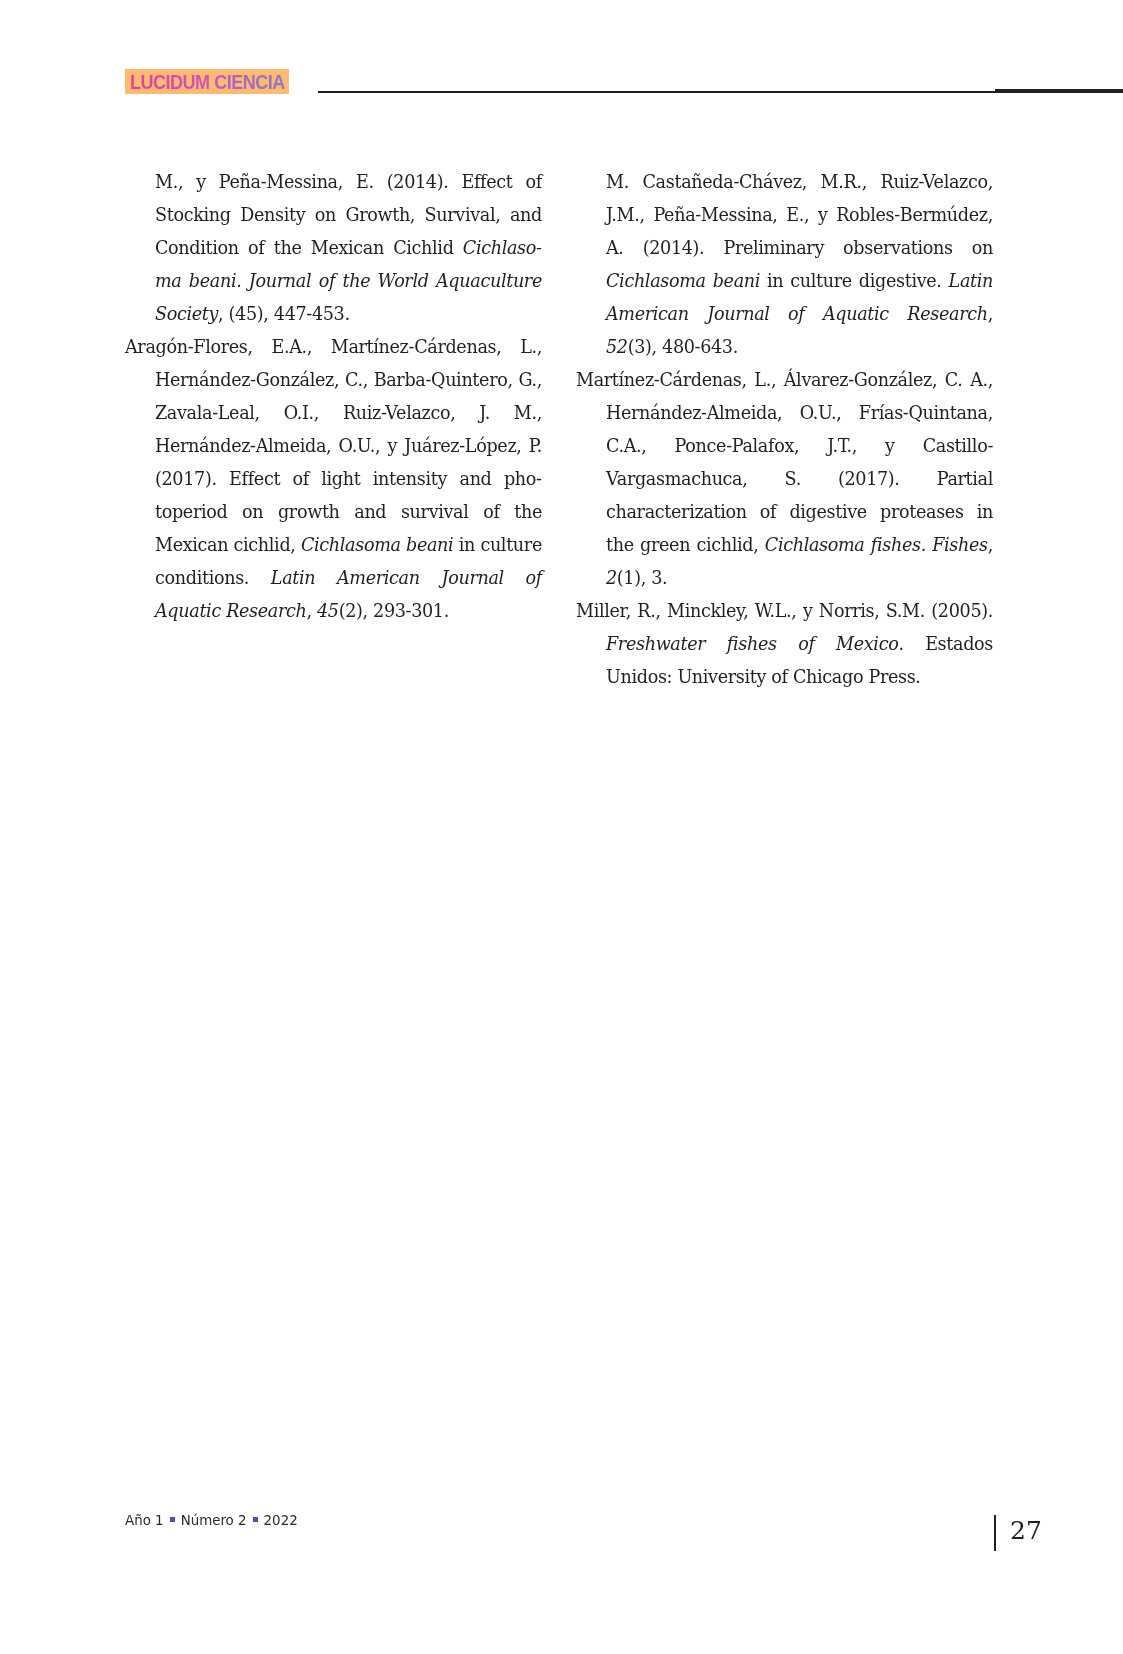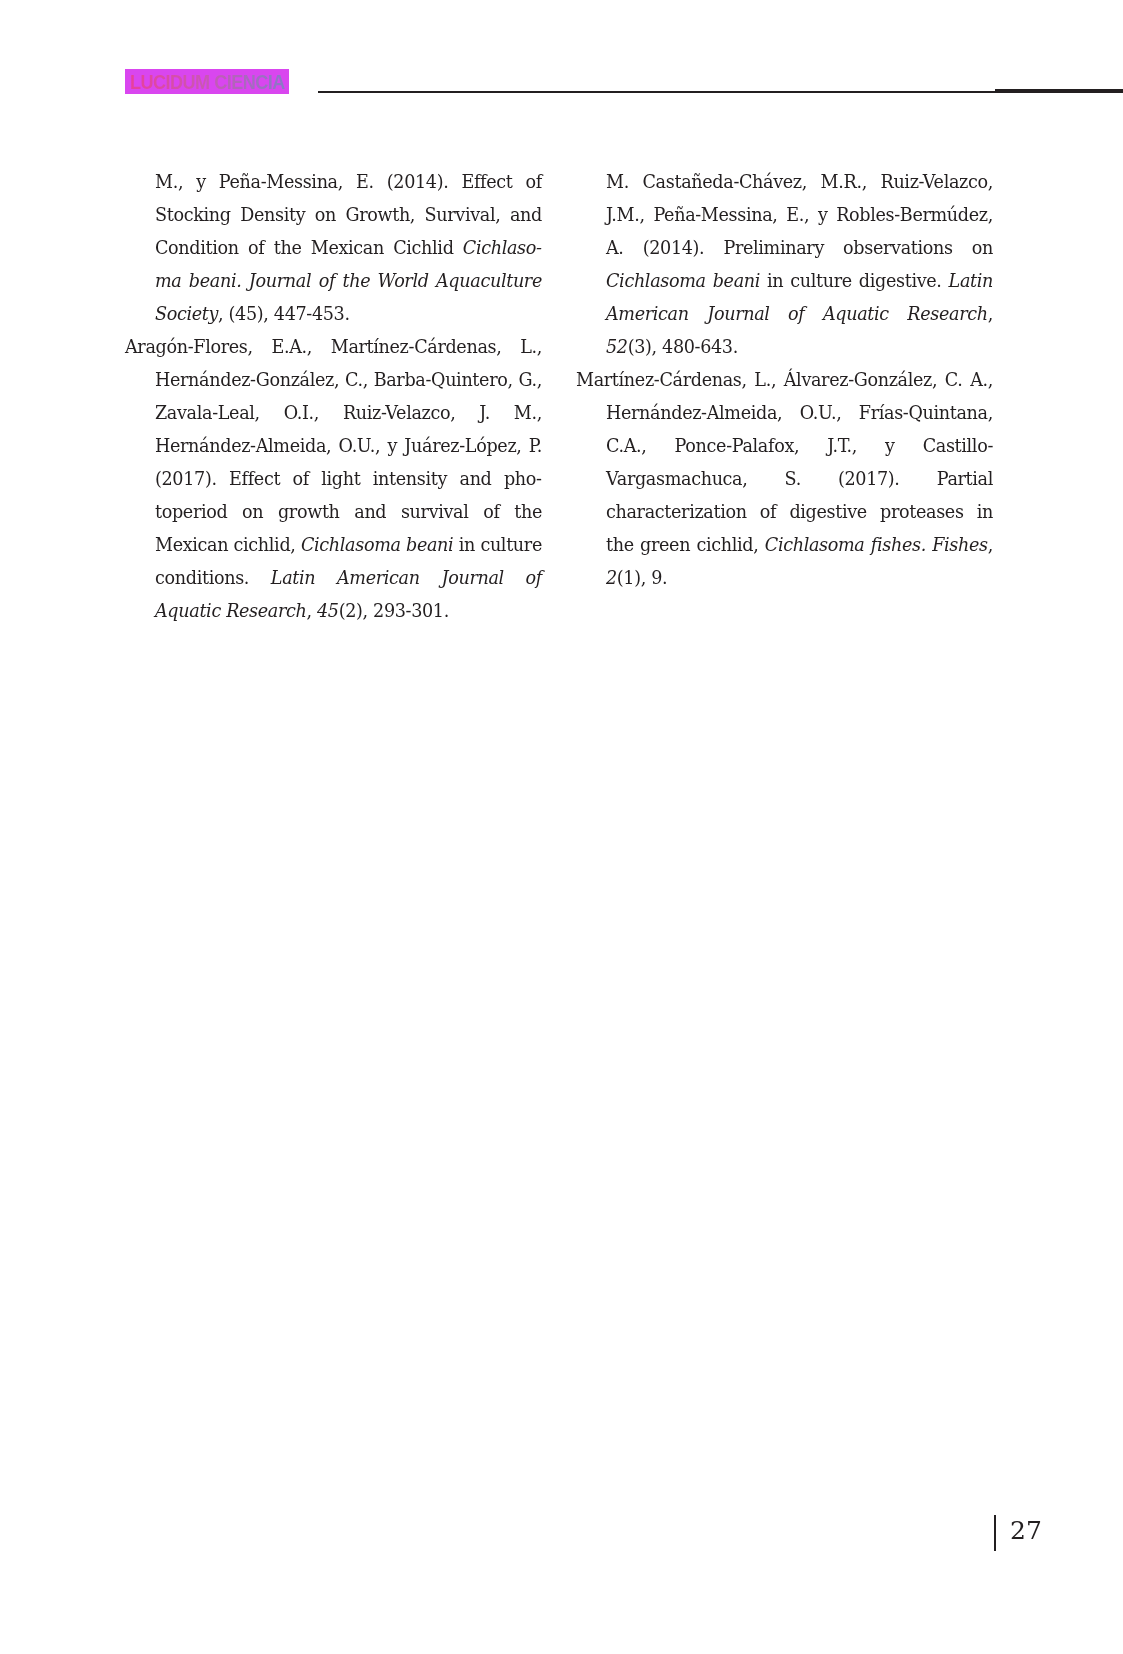--- a/index.html
+++ b/index.html
@@ -1,20 +1,20 @@
 <!DOCTYPE html>
 <html><head>
 <meta charset="utf-8">
 <style>
   html, body { margin: 0; padding: 0; background: #ffffff; }
   body { width: 1123px; height: 1654px; position: relative; overflow: hidden; font-family: "DejaVu Serif", serif; color: #231f20; }
 
   .header-label {
     position: absolute; left: 125px; top: 69px; height: 25px;
-    padding: 0 5px; background: #d946ef;
+    padding: 0 5px; background: #fdba74;
     display: flex; align-items: center;
   }
   .header-label span {
     font-family: "Liberation Sans", sans-serif; font-weight: bold;
     font-size: 21px; letter-spacing: -0.6px; line-height: 25px;
     transform: scaleX(0.86); transform-origin: left center; display: inline-block;
     background: linear-gradient(90deg, #e8409b 0%, #c858b4 50%, #8a79c7 100%);
     -webkit-background-clip: text; background-clip: text; color: transparent;
     margin-right: -26px;
   }
@@ -49,19 +49,23 @@
 </div>
 <div class="header-rule"></div>
 <div class="header-bar"></div>
 
 <div class="col left">
     <p class="ref cont"><span>M., y Peña-Messina, E. (2014). Effect of Stocking Density on Growth, Survival, and Condition of the Mexican Cichlid </span><em>Cichlaso­ma beani. Journal of the World Aquaculture Society</em><span>, (45), 447-453.</span></p>
     <p class="ref"><span>Aragón-Flores, E.A., Martínez-Cárdenas, L., Hernández-González, C., Barba-Quintero, G., Zavala-Leal, O.I., Ruiz-Velazco, J. M., Hernández-Almeida, O.U., y Juárez-López, P. (2017). Effect of light intensity and pho­toperiod on growth and survival of the Mexican cichlid, </span><em>Cichlasoma beani</em><span> in cul­ture conditions. </span><em>Latin American Journal of Aquatic Research</em><span>, </span><em>45</em><span>(2), 293-301.</span></p>
   </div>
 <div class="col right">
     <p class="ref cont"><span>M. Castañeda-Chávez, M.R., Ruiz-Velazco, J.M., Peña-Messina, E., y Robles-Bermú­dez, A. (2014). Preliminary observations on </span><em>Cichlasoma beani</em><span> in culture digestive. </span><em>Latin American Journal of Aquatic Research</em><span>, </span><em>52</em><span>(3), 480-643.</span></p>
-    <p class="ref"><span>Martínez-Cárdenas, L., Álvarez-González, C. A., Hernández-Almeida, O.U., Frías-Quin­tana, C.A., Ponce-Palafox, J.T., y Casti­llo-Vargasmachuca, S. (2017). Partial characterization of digestive proteases in the green cichlid, </span><em>Cichlasoma fishes. Fishes</em><span>, </span><em>2</em><span>(1), 9.</span></p>
+    <p class="ref"><span>Martínez-Cárdenas, L., Álvarez-González, C. A., Hernández-Almeida, O.U., Frías-Quin­tana, C.A., Ponce-Palafox, J.T., y Casti­llo-Vargasmachuca, S. (2017). Partial characterization of digestive proteases in the green cichlid, </span><em>Cichlasoma fishes. Fishes</em><span>, </span><em>2</em><span>(1), 3.</span></p>
+    <p class="ref"><span>Miller, R., Minckley, W.L., y Norris, S.M. (2005). </span><em>Freshwater fishes of Mexico</em><span>. Esta­dos Unidos: University of Chicago Press.</span></p>
   </div>
 
 <div class="footer-text">
+  <div>
+    <span>Año 1</span><span class="sep" style="background: rgb(74, 79, 176);"></span><span>Número 2</span><span class="sep" style="background: rgb(74, 79, 176);"></span><span>2022</span>
+  </div>
 </div>
 <div class="footer-bar"></div>
 <div class="page-number">27</div>
 
 </body></html>

